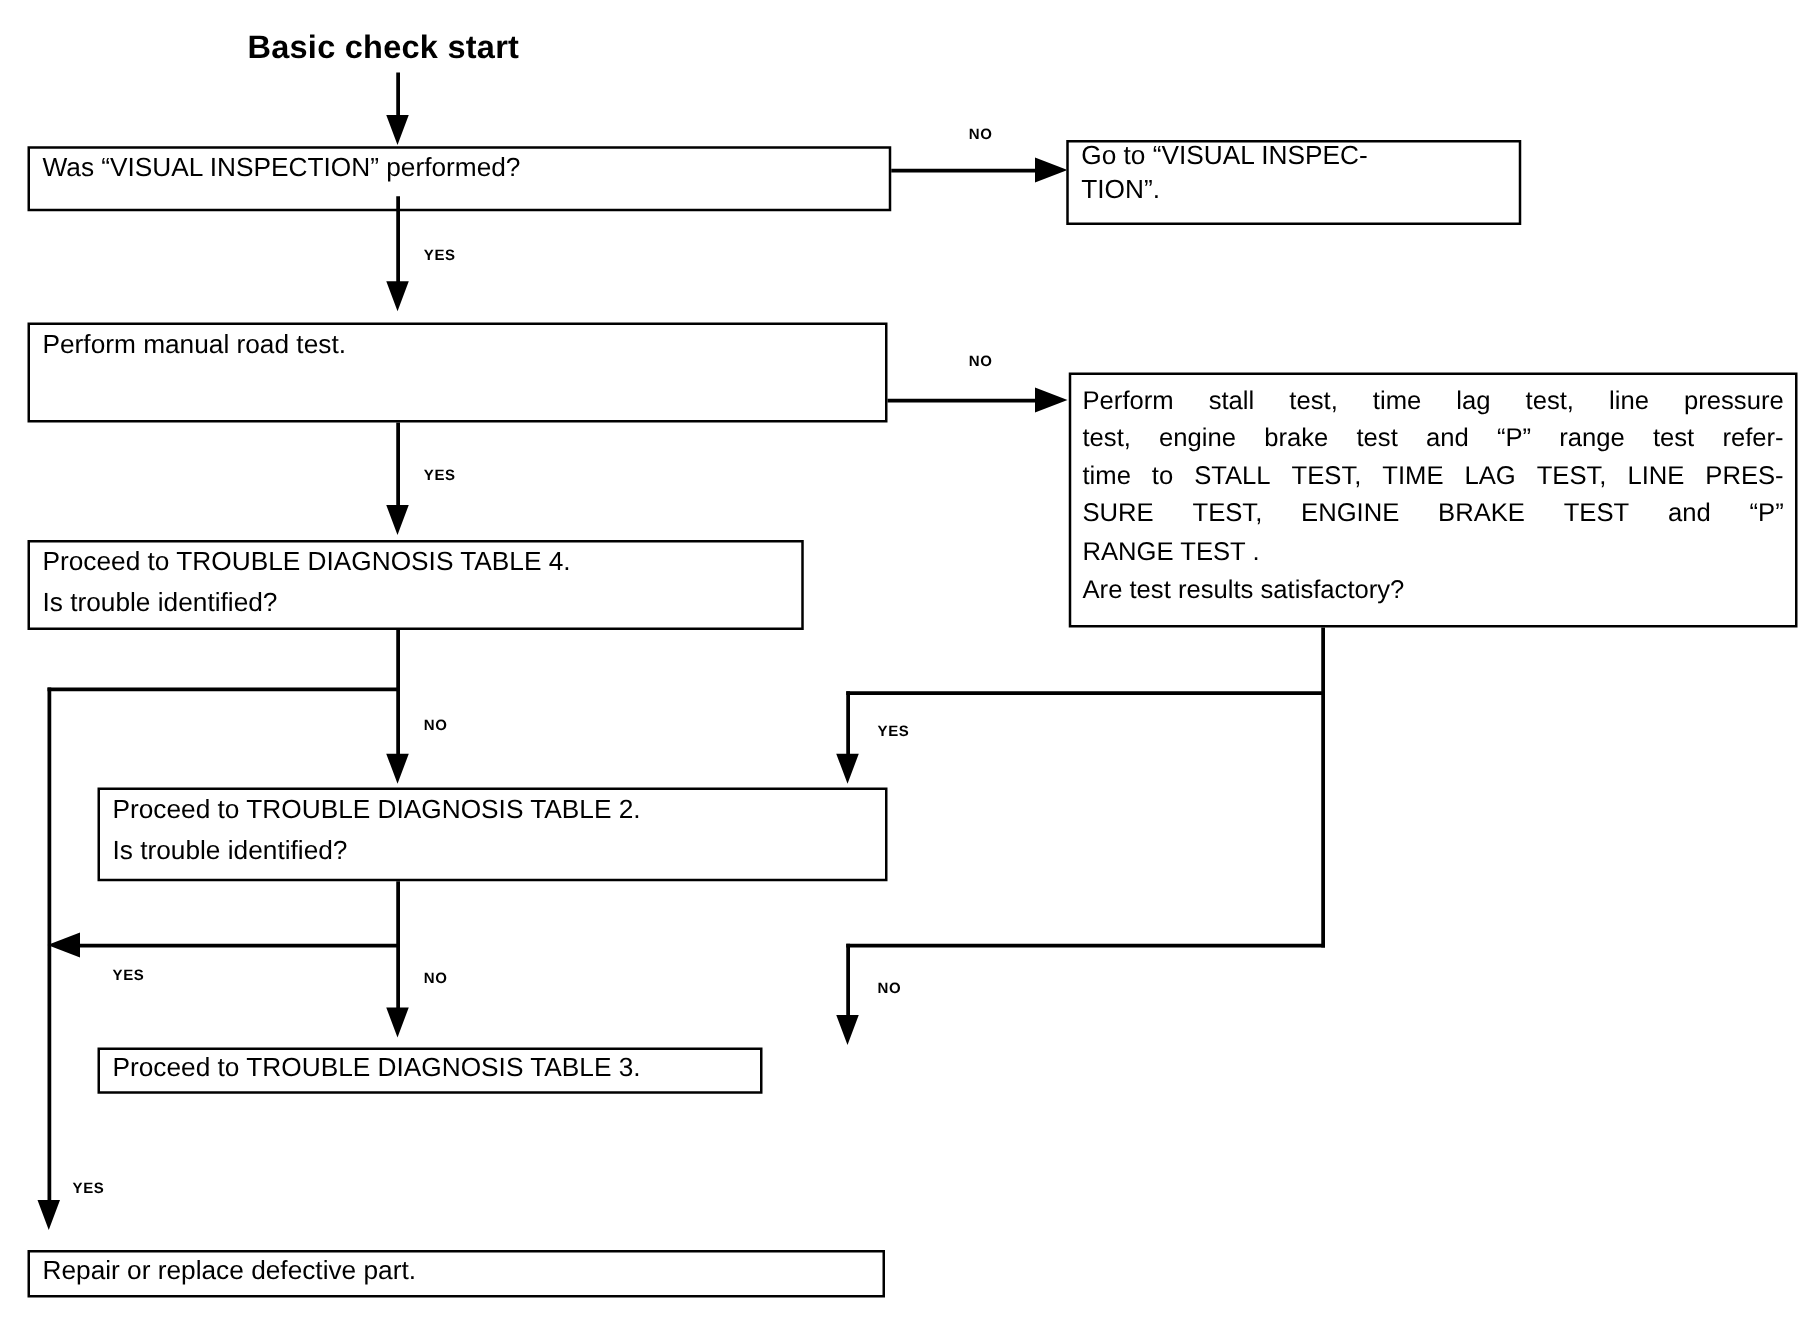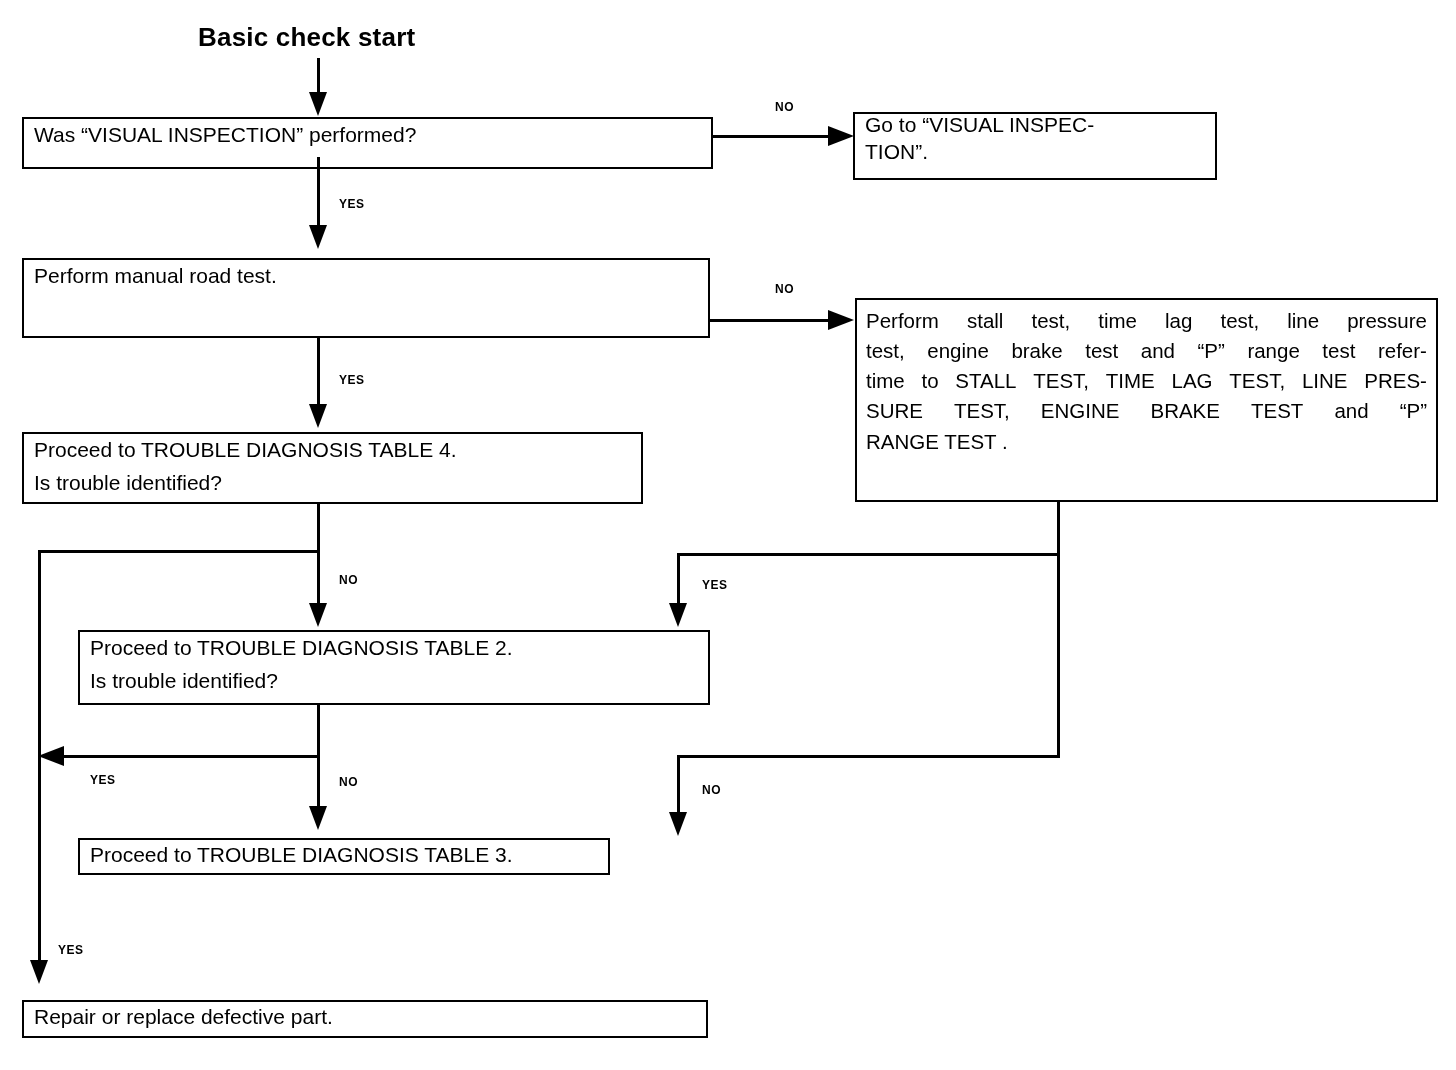--- a/index.html
+++ b/index.html
@@ -174,20 +174,21 @@
     <div class="jline">
         <span>SURE</span>
         <span>TEST,</span>
         <span>ENGINE</span>
         <span>BRAKE</span>
         <span>TEST</span>
         <span>and</span>
         <span>“P”</span>
       </div>
     <div class="jline nojustify">RANGE TEST .</div>
+    <div class="jline nojustify">Are test results satisfactory?</div>
   </div>
 
   <div class="vline" style="left:317px; top:338px; height:70px;"></div>
   <div class="arrow-down" style="left:309px; top:404px;"></div>
   <div class="branch-label" style="left:339px; top:373px;">YES</div>
 
   <div class="nodebox pad" style="left:22px; top:432px; width:621px; height:72px;">
     <div class="line">Proceed to TROUBLE DIAGNOSIS TABLE 4.</div>
     <div class="line">Is trouble identified?</div>
   </div>

